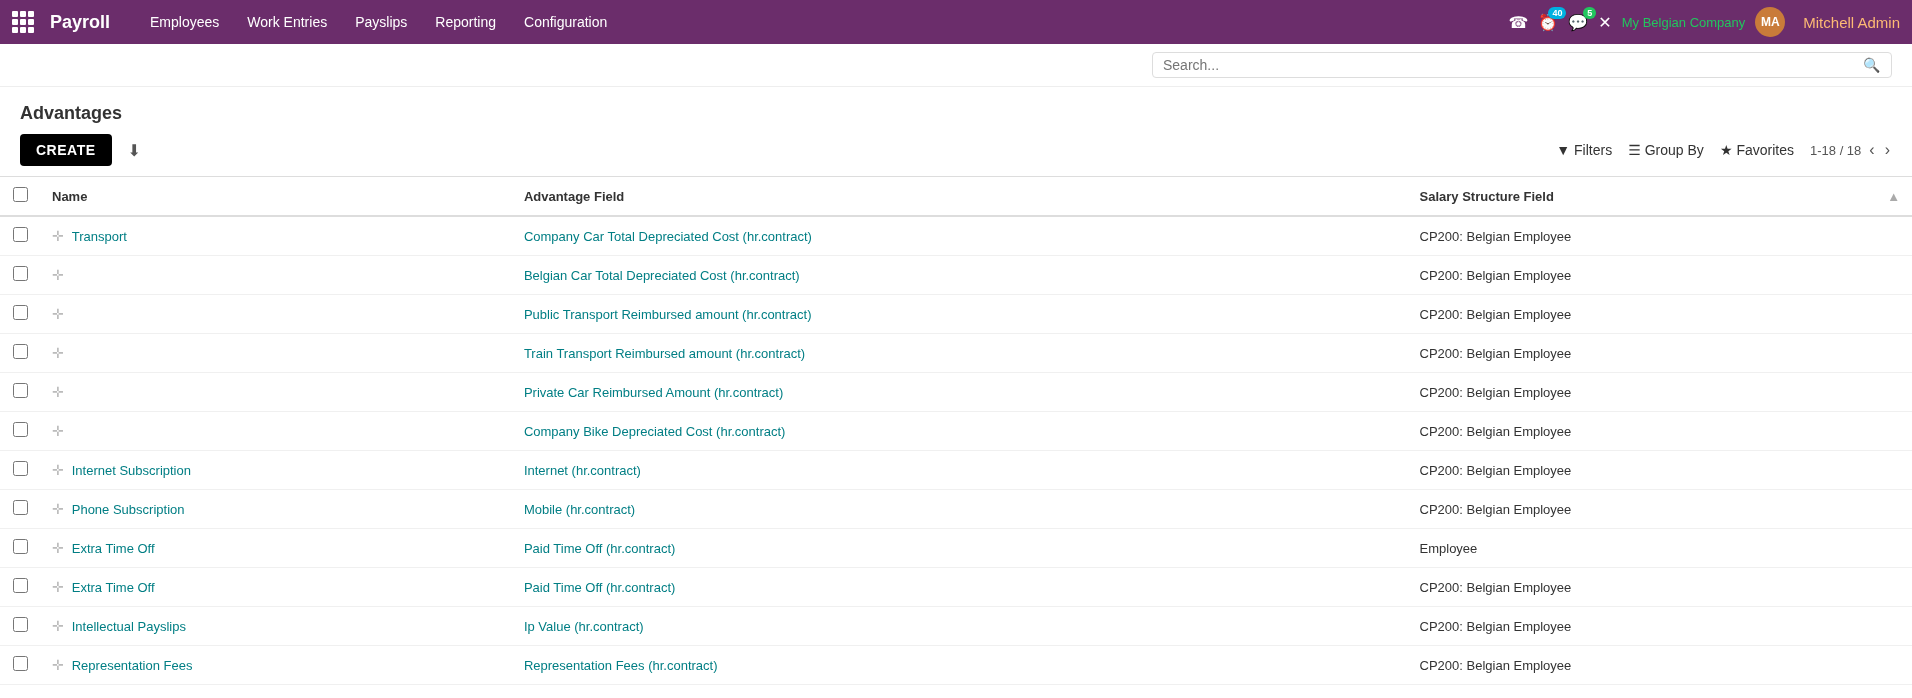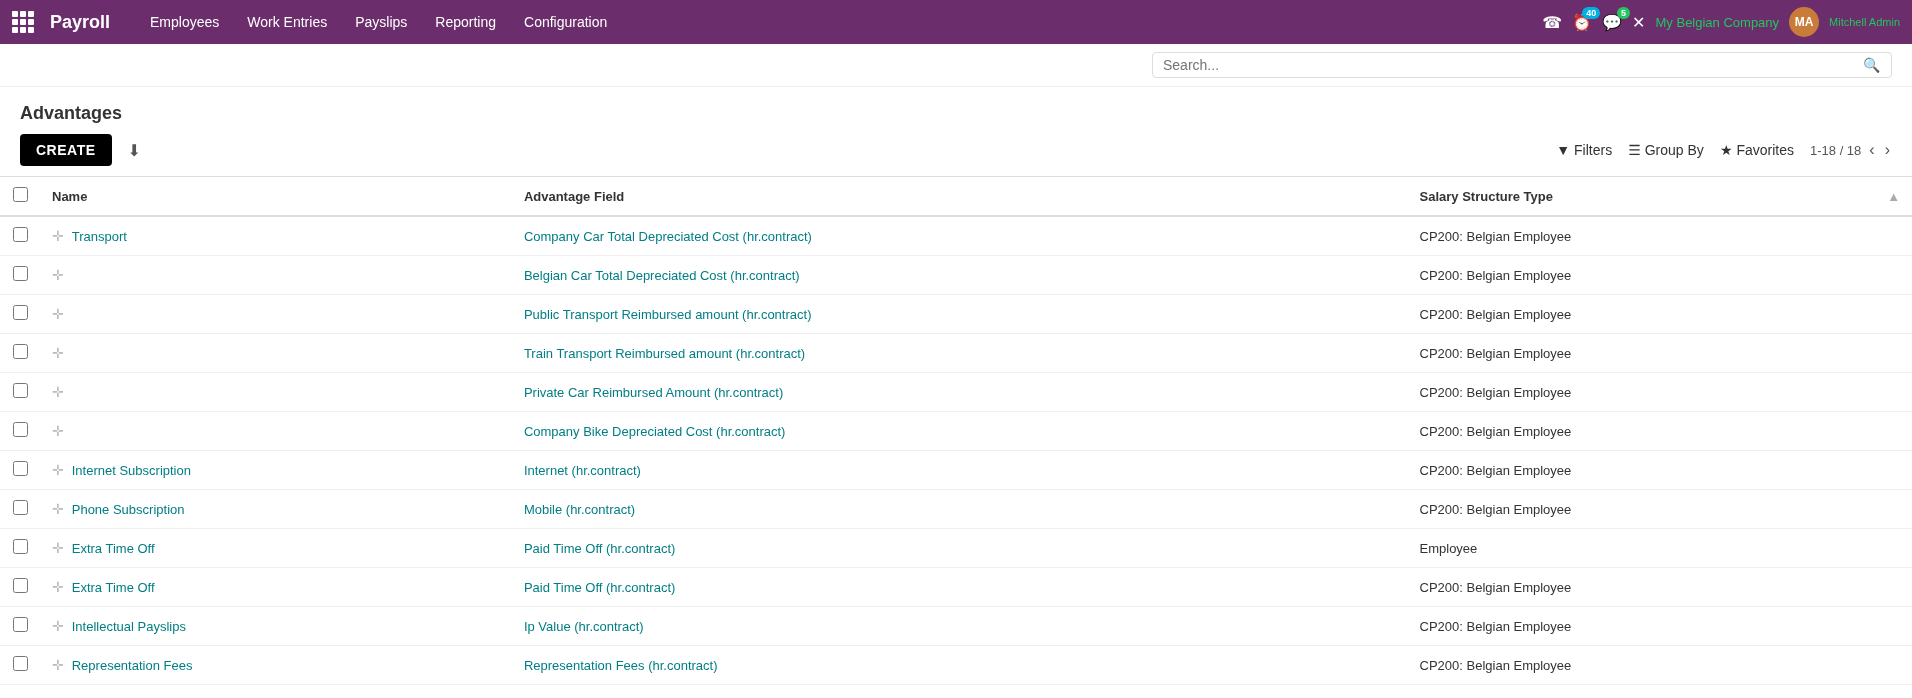--- a/index.html
+++ b/index.html
@@ -76,21 +76,21 @@
       font-size: 13px;
       white-space: nowrap;
     }
     .topnav-avatar {
       width: 30px; height: 30px;
       border-radius: 50%;
       background: #c97b3a;
       display: flex; align-items: center; justify-content: center;
       color: white; font-size: 12px; font-weight: bold;
     }
-    .topnav-user { color: #22c55e; font-size: 11px; white-space: nowrap; }
+    .topnav-user { color: #fdba74; font-size: 15px; white-space: nowrap; margin-left: 8px; }
 
     
     .main { background: white; min-height: calc(100vh - 44px); }
     .page-header {
       padding: 16px 20px 0 20px;
       font-size: 18px;
       font-weight: bold;
       color: #333;
     }
     .toolbar {
@@ -299,21 +299,21 @@
           <th>
             <input type="checkbox" style="">
           </th>
           <th>
             <span>Name</span>
           </th>
           <th>
             <span>Advantage Field</span>
           </th>
           <th>
-            <span>Salary Structure Type</span>
+            <span>Salary Structure Field</span>
             <span style="float:right; color:#aaa;">▲</span>
           </th>
         </tr>
       </thead>
       <tbody id="table-body">
       <tr>
             <td><input type="checkbox" style=""></td>
             <td>
               <div class="row-name-cell">
                 <span class="drag-handle">✛</span>

